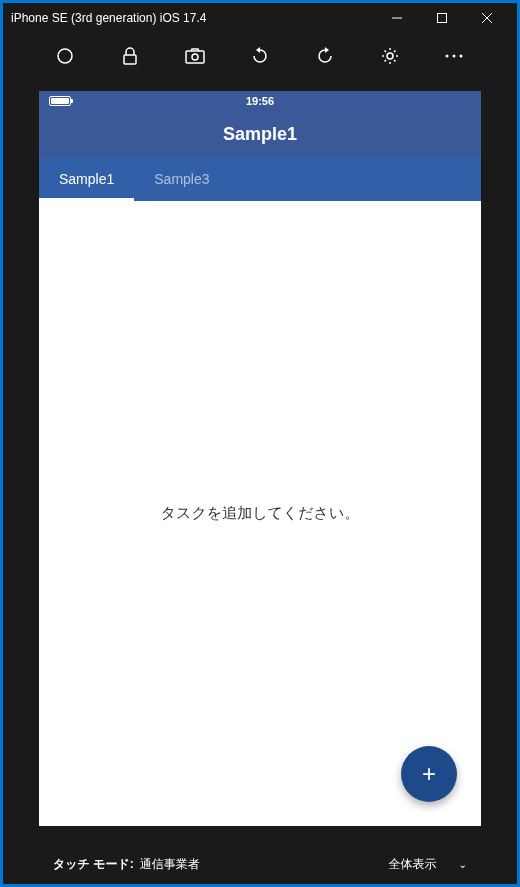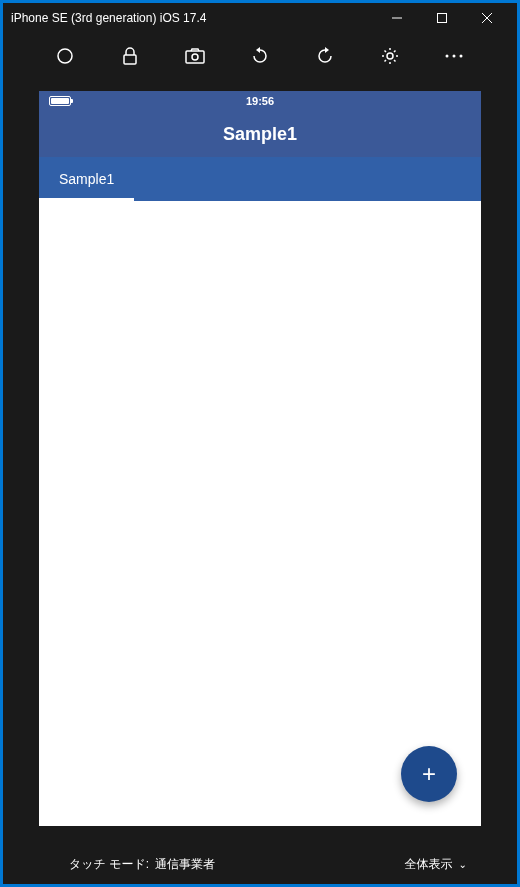--- a/index.html
+++ b/index.html
@@ -232,28 +232,27 @@
       font-size: 12px;
     }
     
     .bottom-left {
       flex: 1;
       display: flex;
       gap: 6px;
     }
     
     .bottom-label {
-      font-weight: 400;
-      margin-left: 16px;
+      font-weight: 700;
     }
     
     .bottom-right {
       display: flex;
       align-items: center;
-      gap: 6px;
+      gap: 22px;
       cursor: pointer;
     }
     
     .chevron-down {
       font-size: 10px;
     }
     
     .wifi-icon {
       font-size: 11px;
     }
@@ -344,23 +343,27 @@
       </div>
 
       <div class="nav-bar">
         <span>Sample1</span>
       </div>
 
       <div class="tab-bar">
         <div class="tab-item active">
           <span>Sample1</span>
         </div>
+        <div class="tab-item">
+          <span>Sample3</span>
+        </div>
       </div>
 
       <div class="content-area">
+        <div class="empty-message">タスクを追加してください。</div>
 
         <div class="fab">
           <span>+</span>
         </div>
       </div>
 
     </div>
 
     <div class="bottom-bar">
       <div class="bottom-left">

